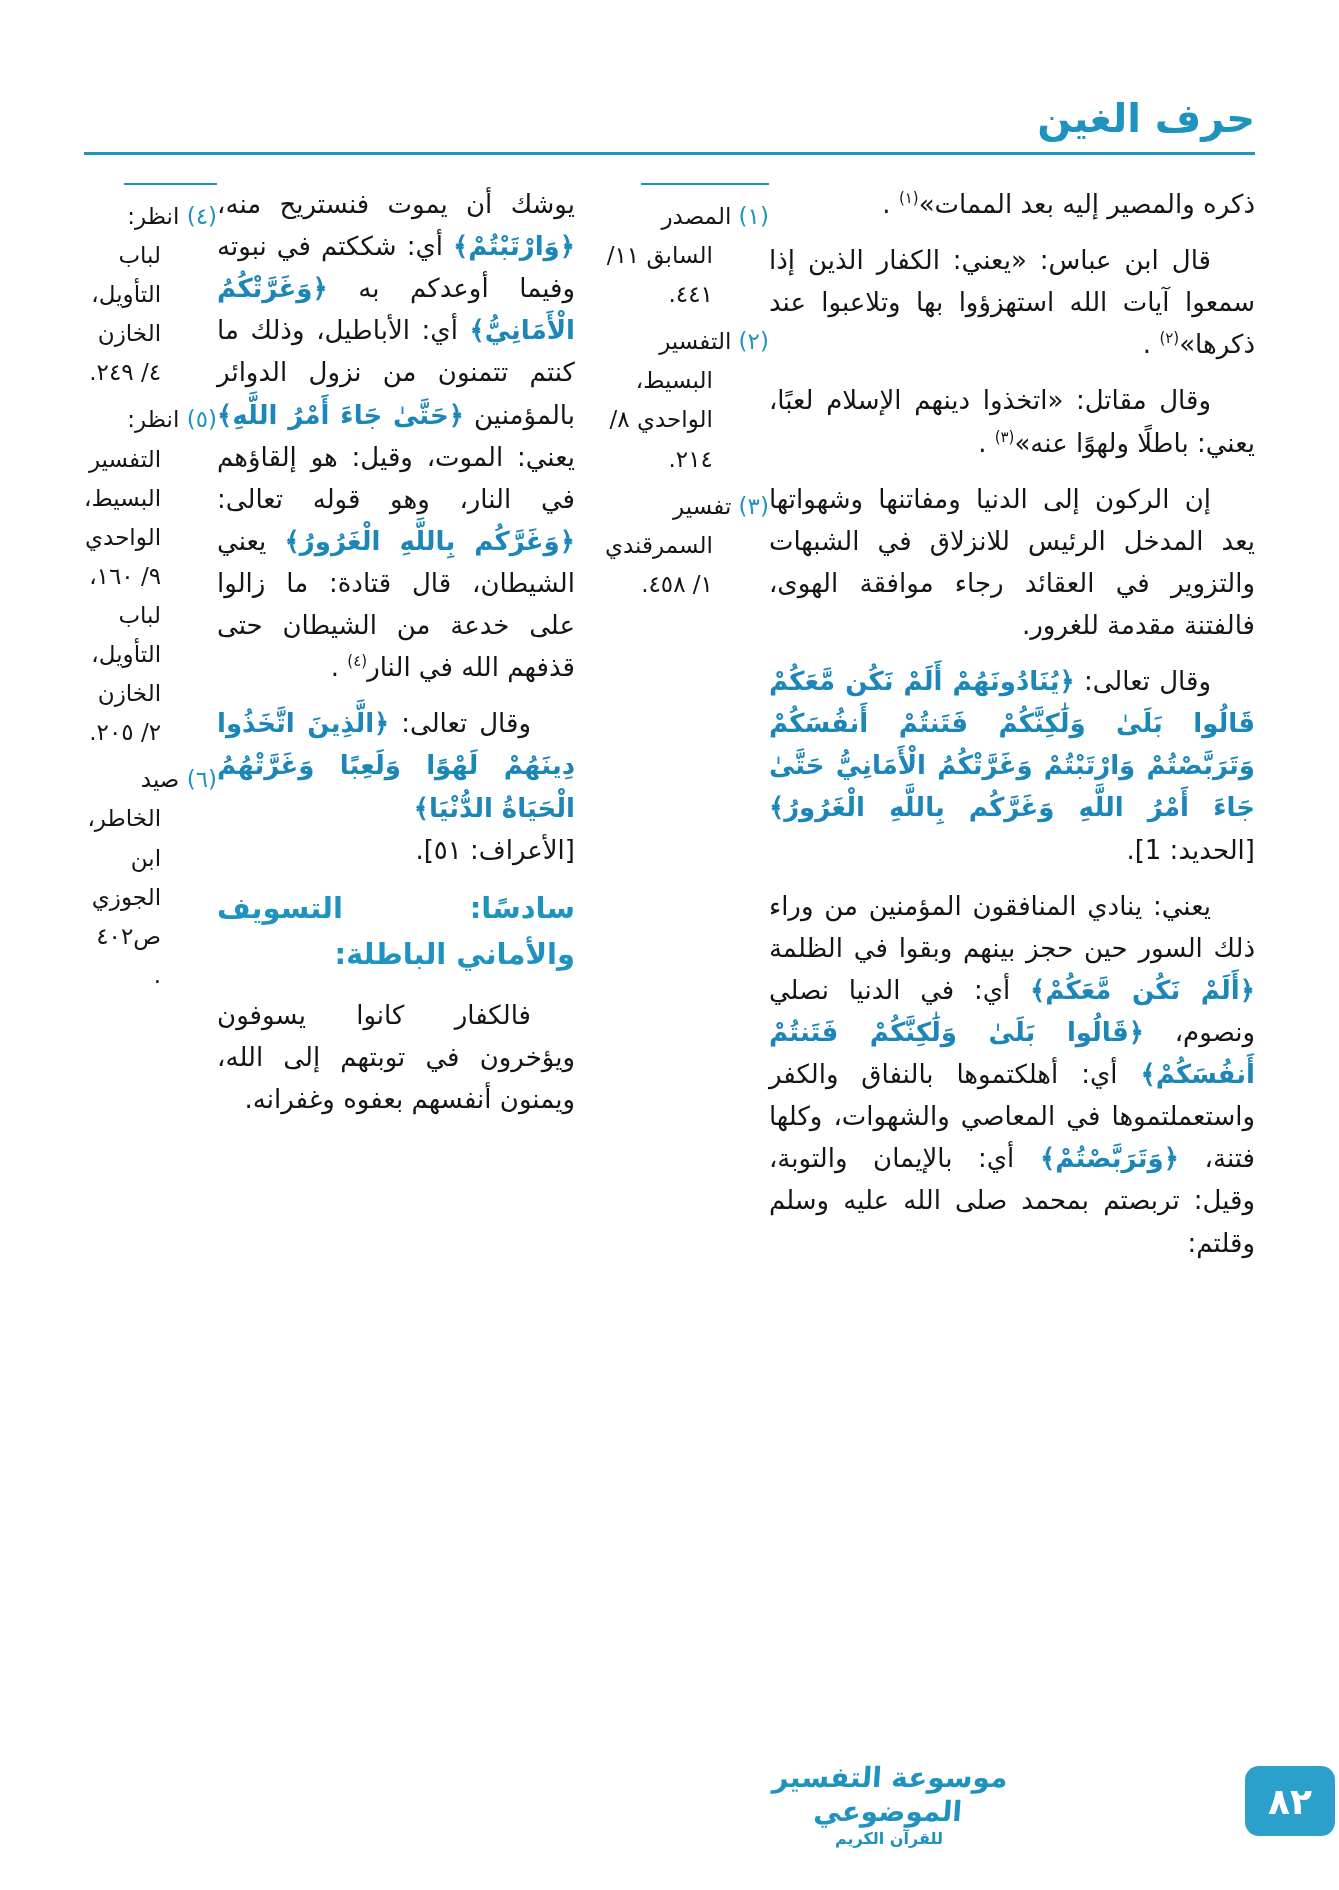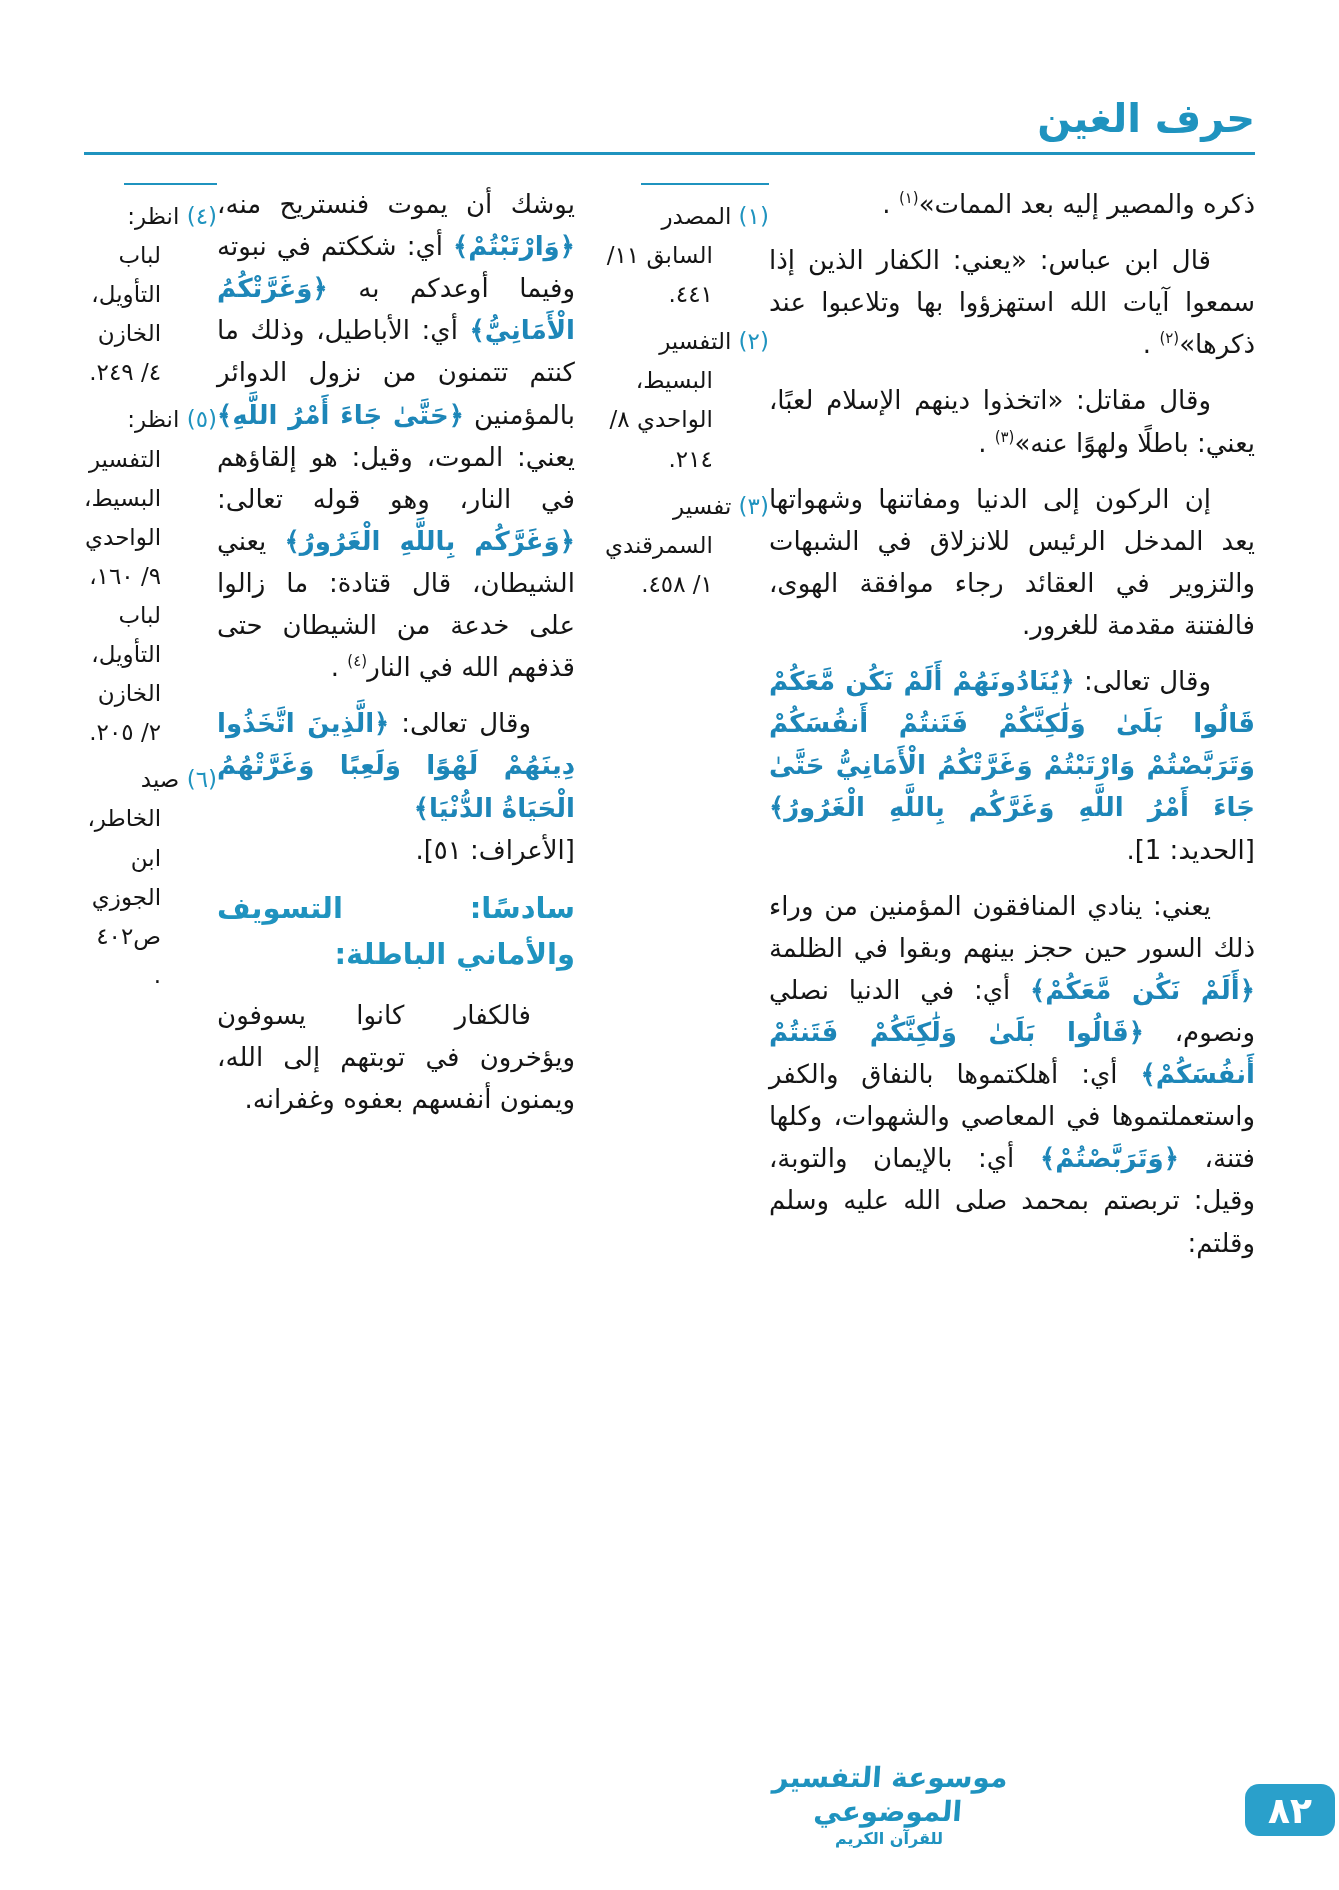--- a/index.html
+++ b/index.html
@@ -117,21 +117,21 @@
   .logo-line2 {
     font-size: 16px;
     margin-top: 1px;
     font-weight: bold;
   }
   .page-badge {
     position: absolute;
     right: 4px;
     bottom: 54px;
     width: 90px;
-    height: 52px;
+    height: 70px;
     background: #2aa0cb;
     border-radius: 14px;
     display: flex;
     align-items: center;
     justify-content: center;
   }
   .page-badge span {
     color: #ffffff;
     font-size: 36px;
     font-weight: bold;

